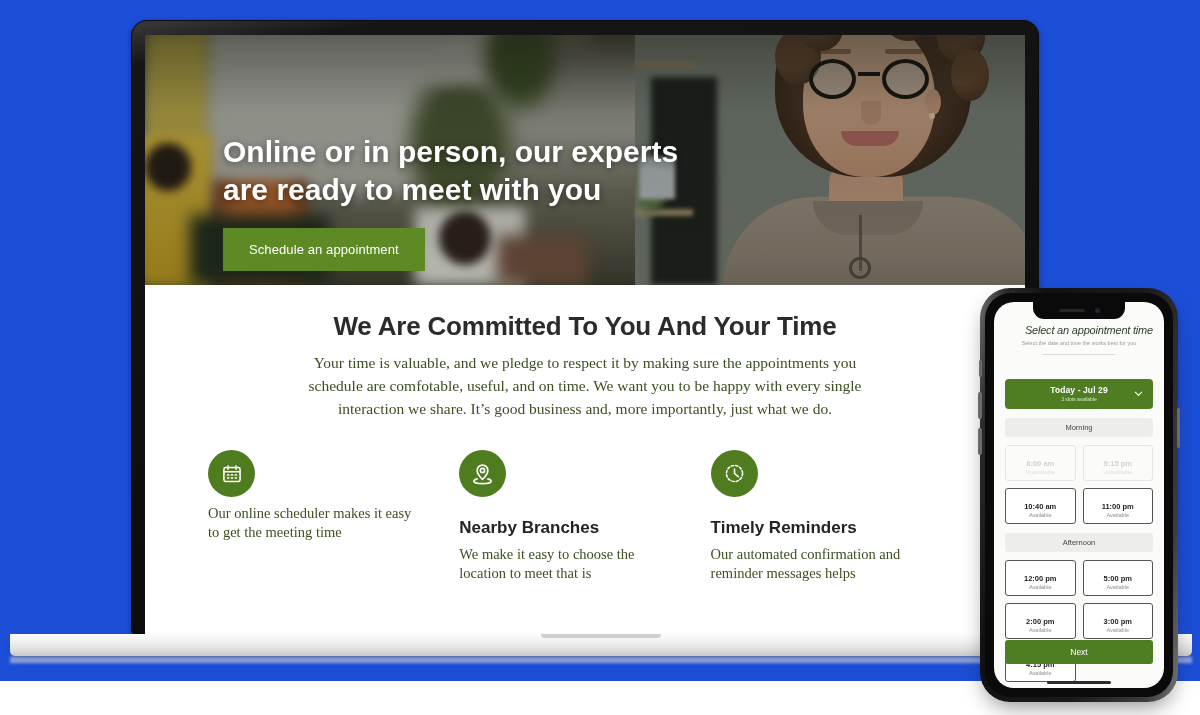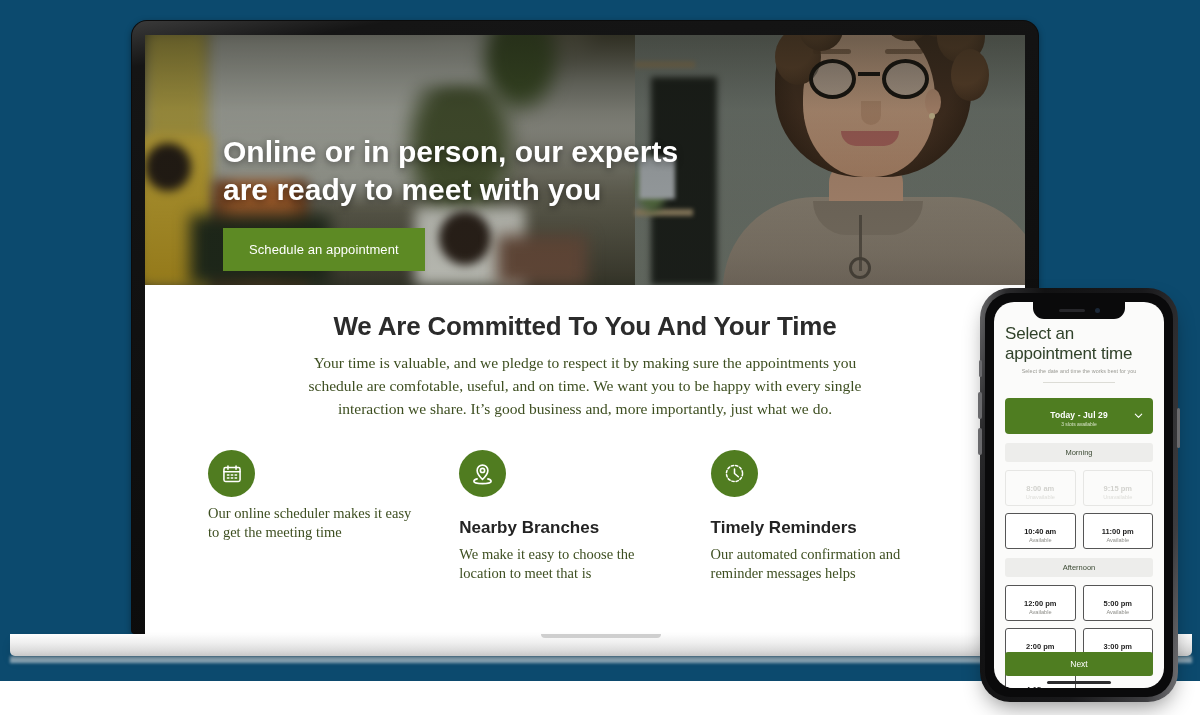--- a/index.html
+++ b/index.html
@@ -2,21 +2,21 @@
 <html><head>
 <meta charset="utf-8">
 <style>
   * { box-sizing: border-box; margin: 0; padding: 0; }
   html, body {
     width: 1200px; height: 715px;
     background: #ffffff;
     font-family: "Liberation Sans", sans-serif;
     overflow: hidden;
   }
-  #stage { position: relative; width: 1200px; height: 681px; background: #0c4a6e; }
+  #stage { position: relative; width: 1200px; height: 681px; background: #1d4ed8; }
 
   
   #laptop { position: absolute; left: 131px; top: 20px; width: 908px; height: 614px; }
   #laptop-bezel {
     position: absolute; inset: 0;
     background: #0c0c0c;
     border-radius: 16px 16px 4px 4px;
     box-shadow: 0 2px 6px rgba(0,0,0,.35);
   }
   #laptop-bezel::before {
@@ -281,50 +281,50 @@
   }
   .notch .speaker { width: 26px; height: 3px; background: #26262a; border-radius: 2px; }
   .notch .cam { width: 5px; height: 5px; border-radius: 50%; background: #1b2838; }
   .btn-silence { position: absolute; left: -1.5px; top: 72px; width: 3px; height: 17px; background: #6a6a6d; border-radius: 2px; }
   .btn-vup     { position: absolute; left: -2px; top: 104px; width: 3.5px; height: 27px; background: #6a6a6d; border-radius: 2px; }
   .btn-vdown   { position: absolute; left: -2px; top: 140px; width: 3.5px; height: 27px; background: #6a6a6d; border-radius: 2px; }
   .btn-power   { position: absolute; right: -2px; top: 120px; width: 3.5px; height: 40px; background: #6a6a6d; border-radius: 2px; }
 
   .ph-body { padding: 22px 11px 0; }
   .ph-title {
-    text-align: left; font-size: 17px; color: #30422a; letter-spacing: -.2px;
+    text-align: right; font-size: 11px; color: #30422a; letter-spacing: -.2px; font-style: italic;
   }
   .ph-sub {
     text-align: center; margin-top: 4px; font-size: 5.4px; color: #9a9a94; letter-spacing: .05px;
   }
   .ph-divider { margin: 8px auto 0; width: 72px; height: 1px; background: #dcdcd6; }
   .date-pill {
-    margin-top: 15px; position: relative;
-    background: #4f7d21; border-radius: 4px; padding: 12px 6px 7px;
+    margin-top: 24px; position: relative;
+    background: #4f7d21; border-radius: 4px; padding: 6px 6px 7px;
     text-align: center; cursor: pointer;
   }
   .date-pill .d1 { color: #fff; font-size: 8.5px; font-weight: bold; letter-spacing: .1px; }
   .date-pill .d2 { color: #d9e5c9; font-size: 5px; margin-top: 1px; }
   .date-pill .chev { position: absolute; right: 9px; top: 50%; transform: translateY(-50%); }
   .sec-head {
     margin-top: 9px; background: #ededeb; border-radius: 3px;
     text-align: center; padding: 5px 0; font-size: 7.5px; color: #3c4a34;
   }
   .slot-grid { margin-top: 8px; display: flex; flex-wrap: wrap; gap: 7px; }
   .slot {
     width: calc(50% - 3.5px); border: 1px solid #555; border-radius: 3px;
     background: #fff; text-align: center; padding: 5px 0 5px; cursor: pointer;
   }
   .slot .t { font-size: 7.5px; font-weight: bold; color: #1d1d1d; margin-top: 8px; }
   .slot .s { font-size: 5.6px; color: #8d8d88; margin-top: 1px; }
   .slot.unavail { border-color: #e6e6e4; background: #fbfbfa; cursor: default; }
   .slot.unavail .t { color: #d2d2ce; }
   .slot.unavail .s { color: #dedeDa; }
   .ph-footer {
-    position: absolute; left: 11px; right: 11px; bottom: 12px;
+    position: absolute; left: 11px; right: 11px; bottom: 24px;
   }
   .next-btn {
     background: #4f7d21; border-radius: 3px; text-align: center;
     padding: 7px 0; color: #fff; font-size: 8.5px; cursor: pointer;
   }
   .home-bar {
     position: absolute; left: 50%; bottom: 4px; transform: translateX(-50%);
     width: 64px; height: 3px; background: #2c2c2e; border-radius: 2px;
   }
 </style>

